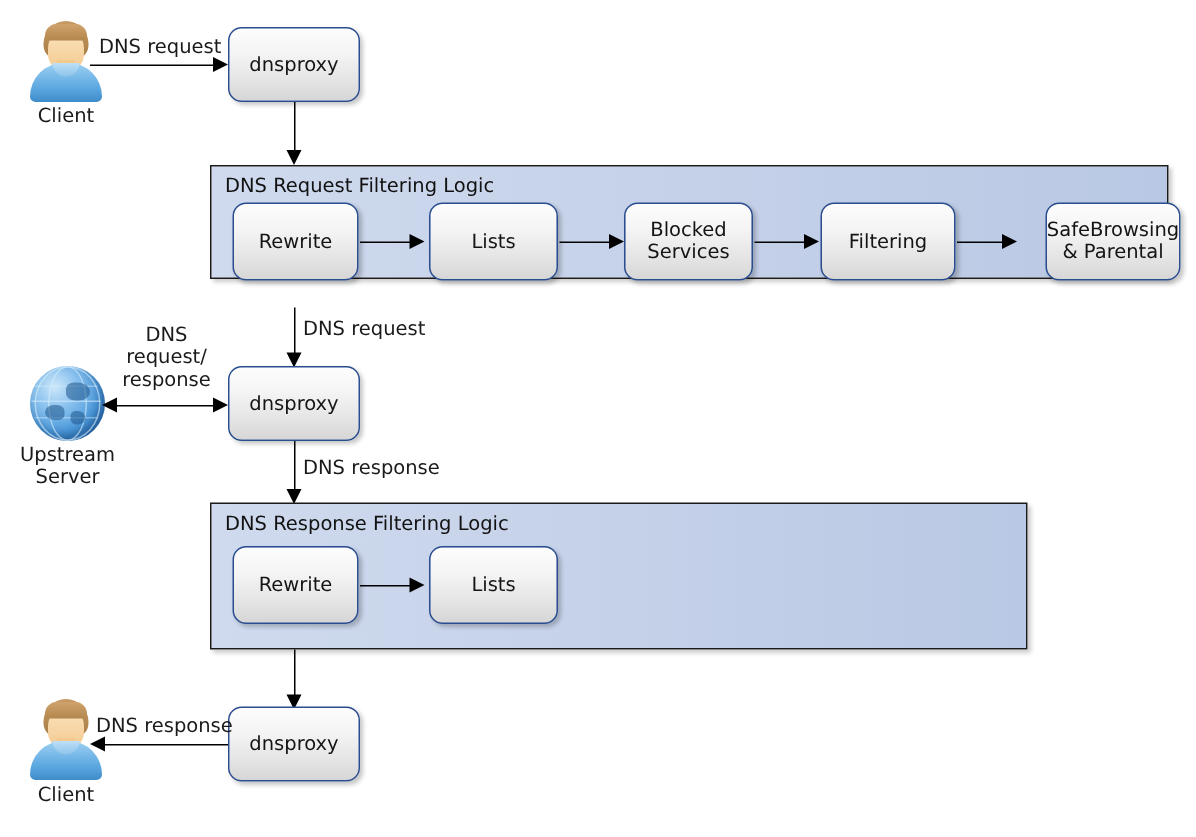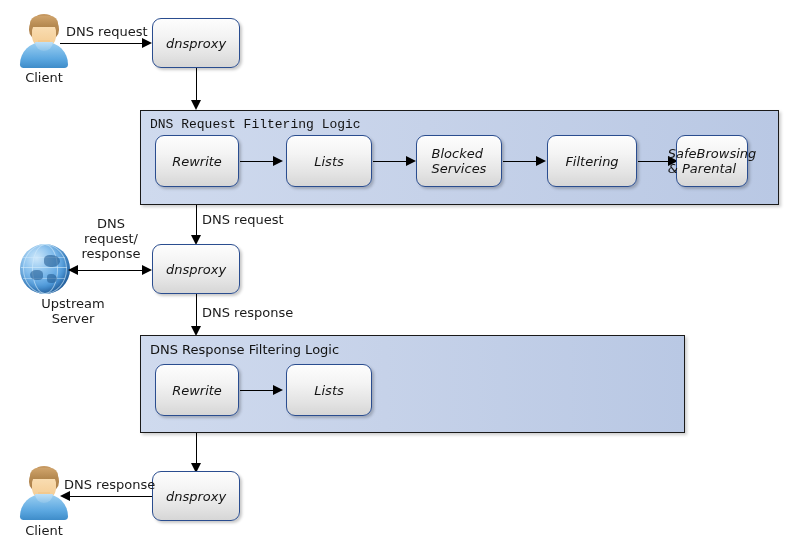--- a/index.html
+++ b/index.html
@@ -31,26 +31,25 @@
   
   .node {
     position: absolute;
     border: 1.6px solid #2a4d8f;
     border-radius: 9px;
     background: linear-gradient(to bottom, #fdfdfd 0%, #f4f4f4 35%, #e3e3e3 75%, #d6d6d6 100%);
     box-shadow: 2px 2px 3px rgba(0,0,0,0.22);
     display: flex;
     align-items: center;
     justify-content: center;
-    text-align: left;
+    text-align: center;
     font-size: 13px;
     color: #141414;
     line-height: 15px;
     box-sizing: border-box;
-    font-style: italic;
   }
 
   
   .container-box {
     position: absolute;
     border: 1.4px solid #1a1a1a;
     background: linear-gradient(to right, #cfdaee 0%, #c6d2e9 45%, #b9c8e4 100%);
     box-shadow: 2px 2px 3px rgba(0,0,0,0.20);
     box-sizing: border-box;
   }
@@ -177,60 +176,60 @@
 
   <div class="line-h" style="left:60px; top:43px; width:84px;"></div>
   <div class="arrow arrow-r" style="left:142px; top:38px;"></div>
   <div class="label" style="left:66px; top:24px;">DNS request</div>
 
   <div class="node" style="left:152px; top:18px; width:88px; height:50px;">dnsproxy</div>
 
   <div class="line-v" style="left:196px; top:68px; height:34px;"></div>
   <div class="arrow arrow-d" style="left:191px; top:100px;"></div>
 
-  <div class="container-box" style="left:140px; top:110px; width:639px; height:95px;font-family:Liberation Mono, monospace;">
+  <div class="container-box" style="left:140px; top:110px; width:639px; height:76px;">
     <div class="container-title">DNS Request Filtering Logic</div>
   </div>
 
   <div class="node" style="left:155px; top:135px; width:84px; height:52px;">Rewrite</div>
   <div class="line-h" style="left:240px; top:161px; width:35px;"></div>
   <div class="arrow arrow-r" style="left:273px; top:156px;"></div>
 
   <div class="node" style="left:286px; top:135px; width:86px; height:52px;">Lists</div>
   <div class="line-h" style="left:373px; top:161px; width:35px;"></div>
   <div class="arrow arrow-r" style="left:406px; top:156px;"></div>
 
   <div class="node" style="left:416px; top:135px; width:86px; height:52px; white-space:pre-line;">Blocked
 Services</div>
   <div class="line-h" style="left:503px; top:161px; width:35px;"></div>
   <div class="arrow arrow-r" style="left:536px; top:156px;"></div>
 
   <div class="node" style="left:547px; top:135px; width:90px; height:52px;">Filtering</div>
   <div class="line-h" style="left:638px; top:161px; width:32px;"></div>
   <div class="arrow arrow-r" style="left:668px; top:156px;"></div>
 
-  <div class="node" style="left:676px; top:135px; width:72px; height:52px; white-space:pre-line;">SafeBrowsing
+  <div class="node" style="left:697px; top:135px; width:90px; height:52px; white-space:pre-line;">SafeBrowsing
 &amp; Parental</div>
 
   <div class="line-v" style="left:196px; top:205px; height:34px;"></div>
   <div class="arrow arrow-d" style="left:191px; top:235px;"></div>
   <div class="label" style="left:202px; top:212px;">DNS request</div>
 
   <div class="globe" style="left:20px; top:244px;">
     <div class="ball"></div>
     <div class="mer m1"></div>
     <div class="mer m2"></div>
     <div class="eq"></div>
     <div class="eq2"></div>
     <div class="eq3"></div>
     <div class="land l1"></div>
     <div class="land l2"></div>
     <div class="land l3"></div>
   </div>
-  <div class="label center" style="left:0px; top:296px; width:90px;padding-left:28px;"><span style="white-space:pre-line;">Upstream
+  <div class="label center" style="left:0px; top:296px; width:90px;"><span style="white-space:pre-line;">Upstream
 Server</span></div>
 
   <div class="line-h" style="left:78px; top:270px; width:66px;"></div>
   <div class="arrow arrow-l" style="left:68px; top:265px;"></div>
   <div class="arrow arrow-r" style="left:142px; top:265px;"></div>
   <div class="label center" style="left:78px; top:216px; width:66px; white-space:pre-line;">DNS
 request/
 response</div>
 
   <div class="node" style="left:152px; top:244px; width:88px; height:50px;">dnsproxy</div>

